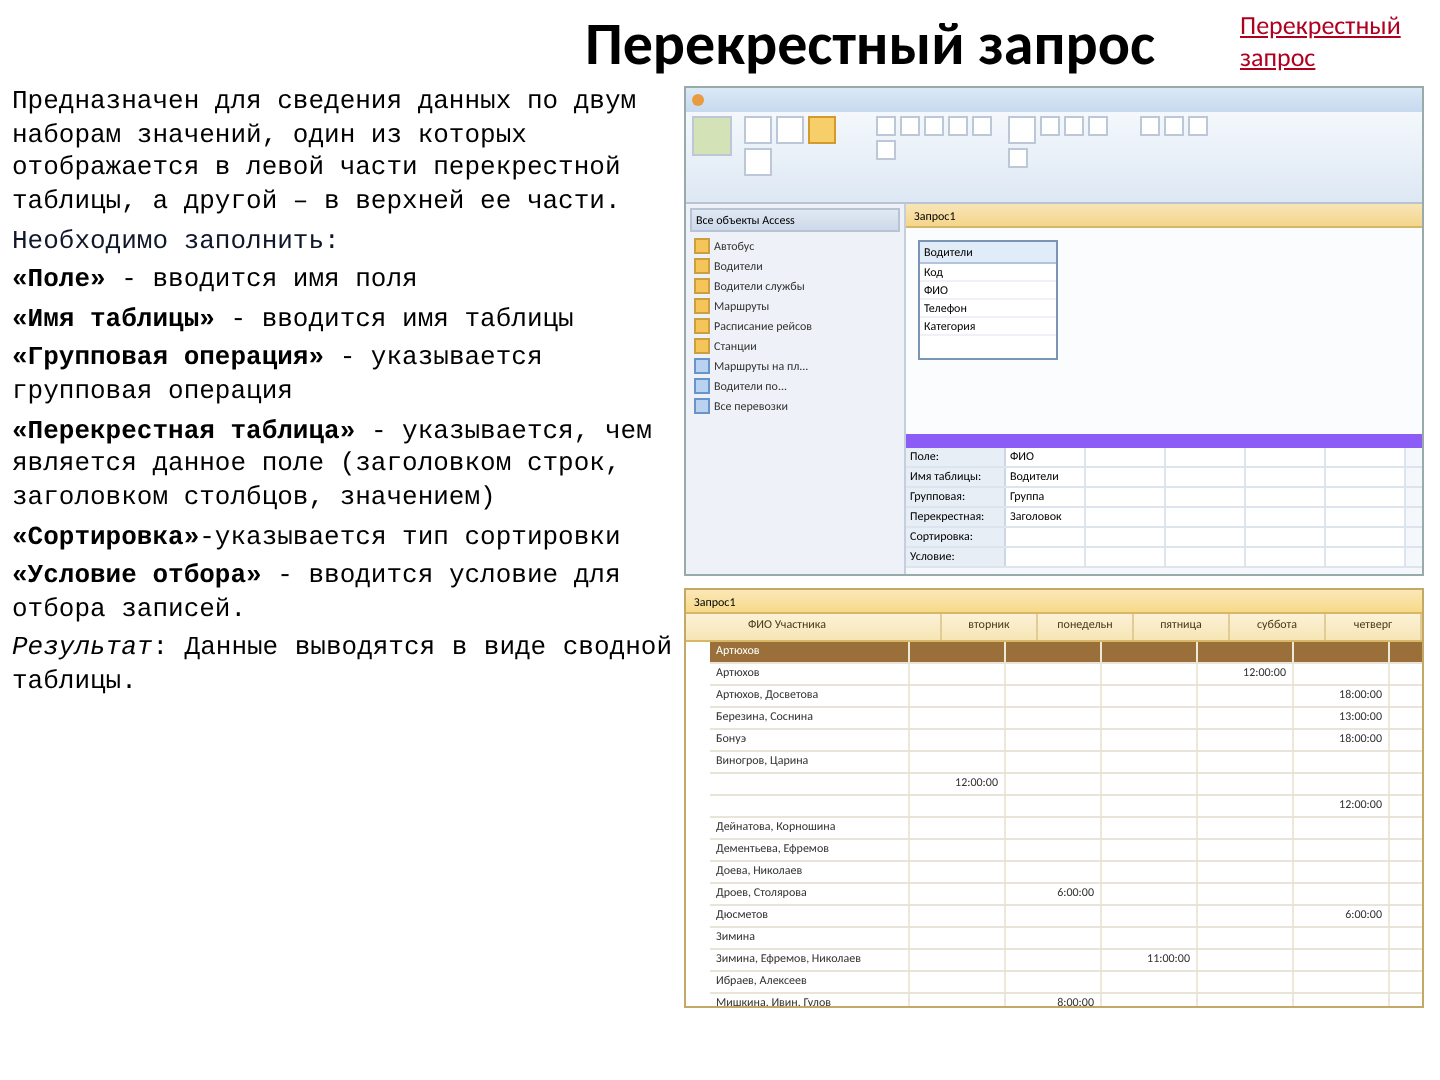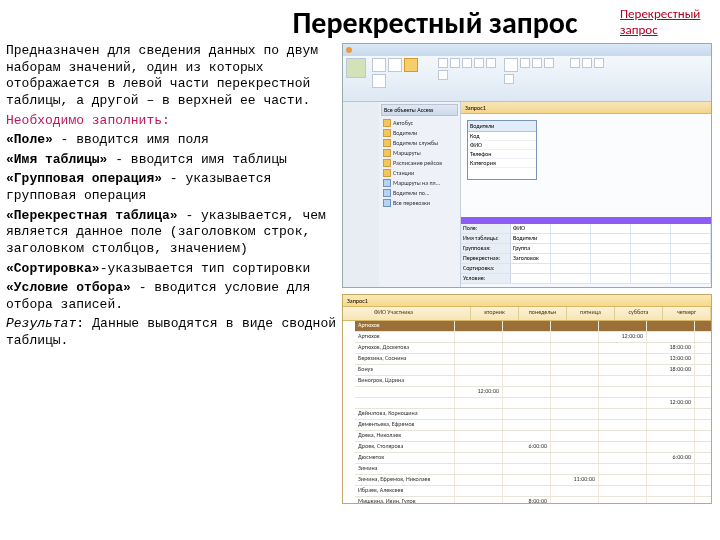--- a/index.html
+++ b/index.html
@@ -31,21 +31,21 @@
     padding: 0 6px;
     gap: 6px;
   }
   .left-col {
     width: 330px;
     font-size: 13px;
     line-height: 1.28;
     color: #000;
   }
   .left-col p { margin-bottom: 3px; font-family: Liberation Mono, monospace; }
-  .red { color: #be185d; }
+  .red { color: #0f172a; }
   .bold { font-weight: bold; }
   .italic { font-style: italic; }
   .justify { text-align: justify; }
   .right-col {
     width: 370px;
     display: flex;
     flex-direction: column;
     gap: 6px;
   }
   
@@ -78,21 +78,21 @@
   .rib-group { display:flex; flex-direction:column; align-items:center; gap:1px; }
   .rib-icons { display:flex; gap:2px; flex-wrap:wrap; max-width:60px; }
   .rib-icon {
     width:14px; height:14px;
     background:#fff; border:1px solid #bcc8d8;
     display:inline-block;
   }
   .rib-icon.big { width:20px; height:20px; background:#d4e2b8; }
   .rib-icon.sel { background:#f6cf6b; border-color:#d49a2a; }
   .rib-icon.sm { width:10px; height:10px; }
-  .ss1-body { flex:1; display:flex;padding-left:36px; }
+  .ss1-body { flex:1; display:flex; }
   .ss1-nav {
     width: 110px;
     background:#eef2f8;
     border-right:1px solid #c4cedd;
     padding:2px;
     overflow:hidden;
   }
   .ss1-nav-hdr {
     background:linear-gradient(#e0e8f4,#cdd9ea);
     padding:1px 2px;

